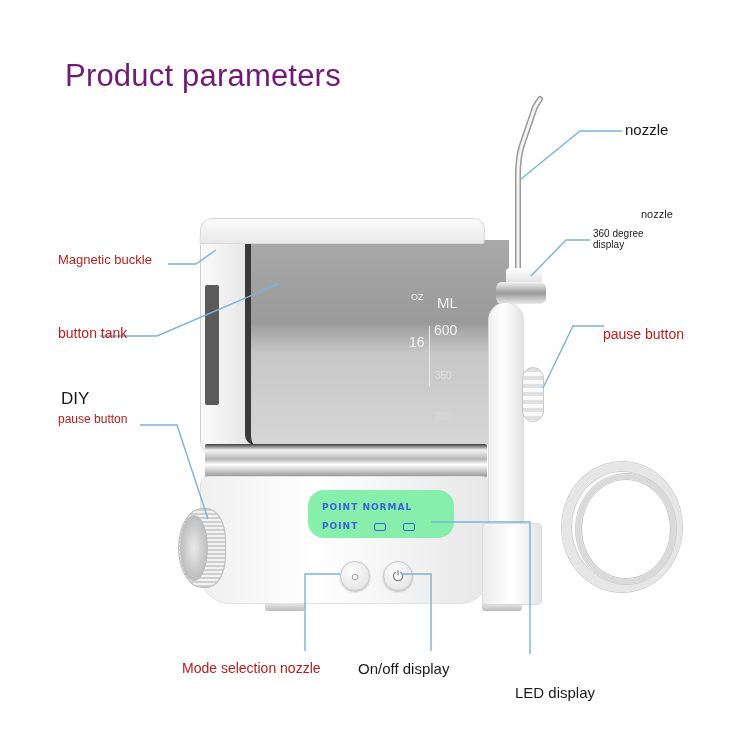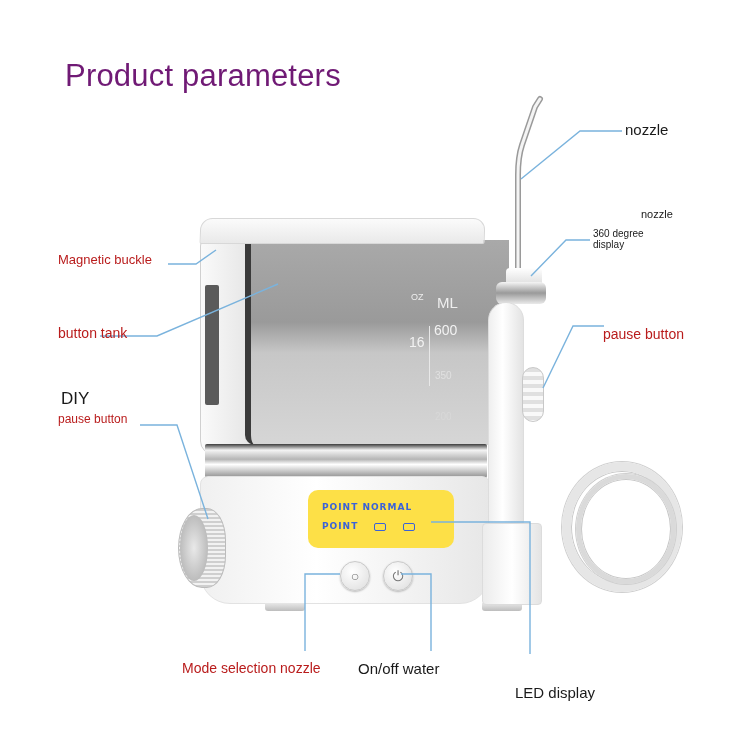--- a/index.html
+++ b/index.html
@@ -12,21 +12,21 @@
   .lbl-md { font-size:15px; color:#1a1a1a; white-space:nowrap; }
   svg.lines { position:absolute; left:0; top:0; }
 
   
   .tank-lid { left:200px; top:218px; width:285px; height:26px; background:linear-gradient(#fbfbfb,#e9e9e9); border:1px solid #d8d8d8; border-radius:12px 12px 2px 2px; transform:skewX(-2deg); }
   .tank-body { left:245px; top:240px; width:264px; height:205px; background:linear-gradient(180deg,#a9a9a9 0%,#9a9a9a 40%,#c7c7c7 55%,#d6d6d6 100%); border-left:6px solid #3a3a3a; border-radius:0 0 4px 10px; }
   .tank-side { left:200px; top:240px; width:50px; height:215px; background:linear-gradient(90deg,#fafafa,#e6e6e6); border:1px solid #d0d0d0; border-radius:6px 0 0 14px; }
   .tank-window { left:205px; top:285px; width:14px; height:120px; background:#5a5a5a; border-radius:2px; }
   .chrome { left:205px; top:444px; width:282px; height:34px; background:linear-gradient(180deg,#3c3c3c 0%,#f4f4f4 18%,#b5b5b5 45%,#ffffff 60%,#8c8c8c 100%); border-radius:2px; }
   .base { left:200px; top:476px; width:290px; height:128px; background:linear-gradient(90deg,#f0f0f0,#ffffff 40%,#e7e7e7); border-radius:8px 8px 30px 30px; border:1px solid #e2e2e2; }
-  .led { left:308px; top:490px; width:146px; height:58px; background:#fde047; border-radius:10px; padding:8px 14px; }
+  .led { left:308px; top:490px; width:146px; height:48px; background:#86efac; border-radius:16px; padding:8px 14px; }
   .led-row { font-family:"DejaVu Sans", sans-serif; font-size:9px; font-weight:bold; color:#3a62d8; letter-spacing:1px; line-height:19px; }
   .led-box { display:inline-block; width:12px; height:8px; border:1.5px solid #3a62d8; border-radius:2px; vertical-align:middle; margin-left:12px; }
   .btn-round { width:30px; height:30px; border-radius:50%; background:radial-gradient(circle at 40% 35%,#ffffff,#dcdcdc); border:1px solid #c9c9c9; box-shadow:0 1px 2px rgba(0,0,0,.25); display:flex; align-items:center; justify-content:center; color:#777; font-size:14px; }
   .knob { left:178px; top:508px; width:48px; height:80px; background:repeating-linear-gradient(180deg,#cfcfcf 0 2px,#f2f2f2 2px 4px); border-radius:50% 40% 40% 50%; border:1px solid #bbb; }
   .knob-face { left:180px; top:515px; width:28px; height:66px; background:radial-gradient(ellipse at 50% 50%,#e9e9e9,#a9a9a9); border-radius:50%; }
   .foot { height:8px; background:linear-gradient(#e8e8e8,#bdbdbd); border-radius:0 0 3px 3px; }
   .handle { left:488px; top:302px; width:36px; height:225px; background:linear-gradient(90deg,#efefef,#ffffff 40%,#e3e3e3); border-radius:18px 18px 6px 6px; border:1px solid #ddd; }
   .handle-collar { left:496px; top:282px; width:50px; height:22px; background:linear-gradient(180deg,#f5f5f5,#9a9a9a 50%,#eaeaea); border-radius:6px; }
   .pause-btn { left:522px; top:367px; width:22px; height:55px; background:repeating-linear-gradient(180deg,#e0e0e0 0 4px,#f9f9f9 4px 8px); border-radius:11px; border:1px solid #c8c8c8; }
   .holder { left:482px; top:523px; width:60px; height:82px; background:linear-gradient(90deg,#ececec,#ffffff 50%,#e4e4e4); border:1px solid #dcdcdc; border-radius:4px; }
@@ -113,14 +113,14 @@
 <div class="abs lbl-md" style="left:625px;top:121px;">nozzle</div>
 <div class="abs lbl-sm" style="left:641px;top:209px;font-size:11px;">nozzle</div>
 <div class="abs lbl-sm" style="left:593px;top:228px;">360 degree</div>
 <div class="abs lbl-sm" style="left:593px;top:239px;">display</div>
 <div class="abs lbl" style="left:58px;top:252px;font-size:13px;">Magnetic buckle</div>
 <div class="abs lbl" style="left:58px;top:325px;">button tank</div>
 <div class="abs lbl" style="left:587px;top:326px;padding-left:16px;">pause button</div>
 <div class="abs lbl-md" style="left:61px;top:389px;font-size:17px;">DIY</div>
 <div class="abs lbl" style="left:58px;top:412px;font-size:12px;">pause button</div>
 <div class="abs lbl" style="left:182px;top:660px;">Mode selection nozzle</div>
-<div class="abs lbl-md" style="left:358px;top:660px;">On/off water</div>
+<div class="abs lbl-md" style="left:358px;top:660px;">On/off display</div>
 <div class="abs lbl-md" style="left:515px;top:660px;margin-top:24px;">LED display</div>
 
 </body></html>

